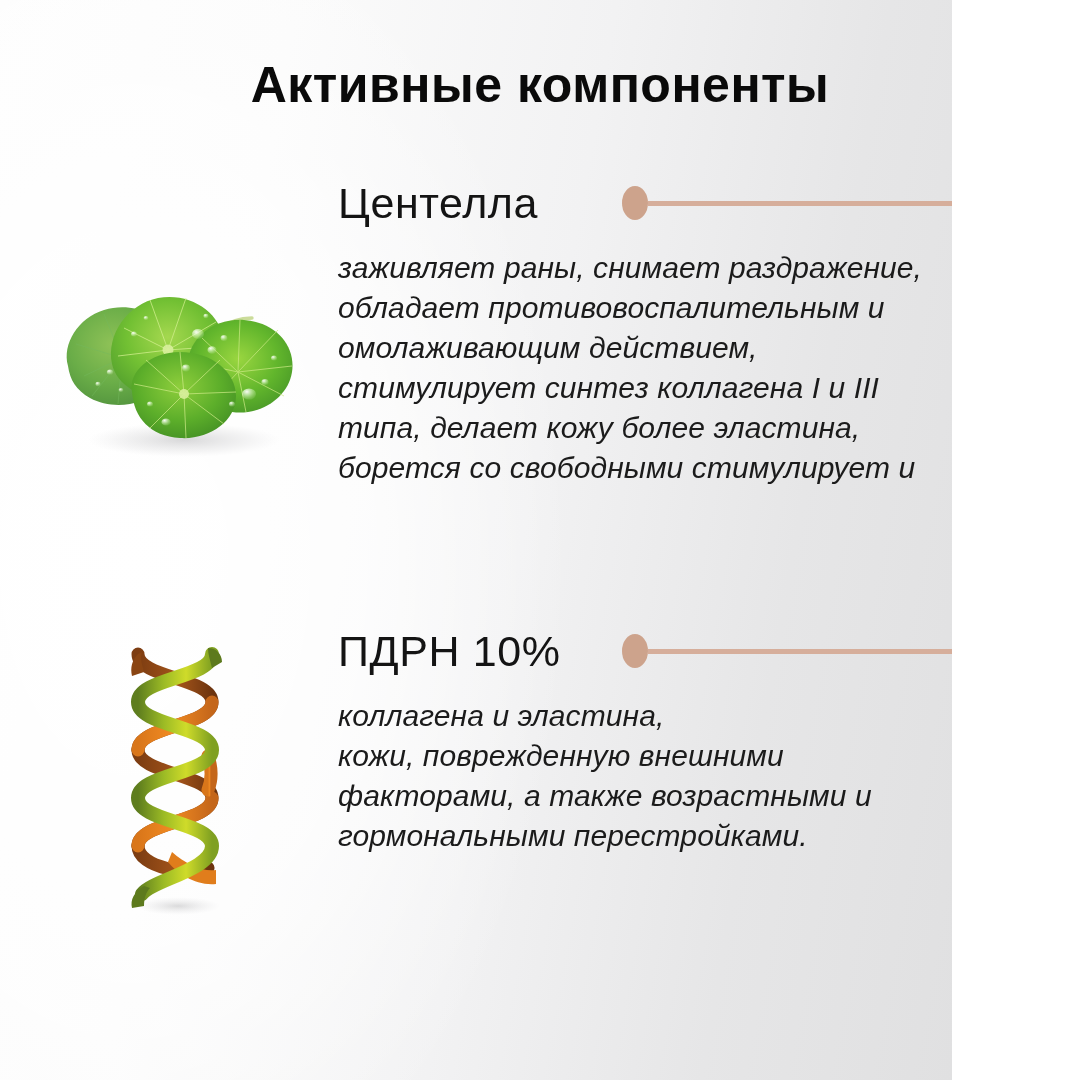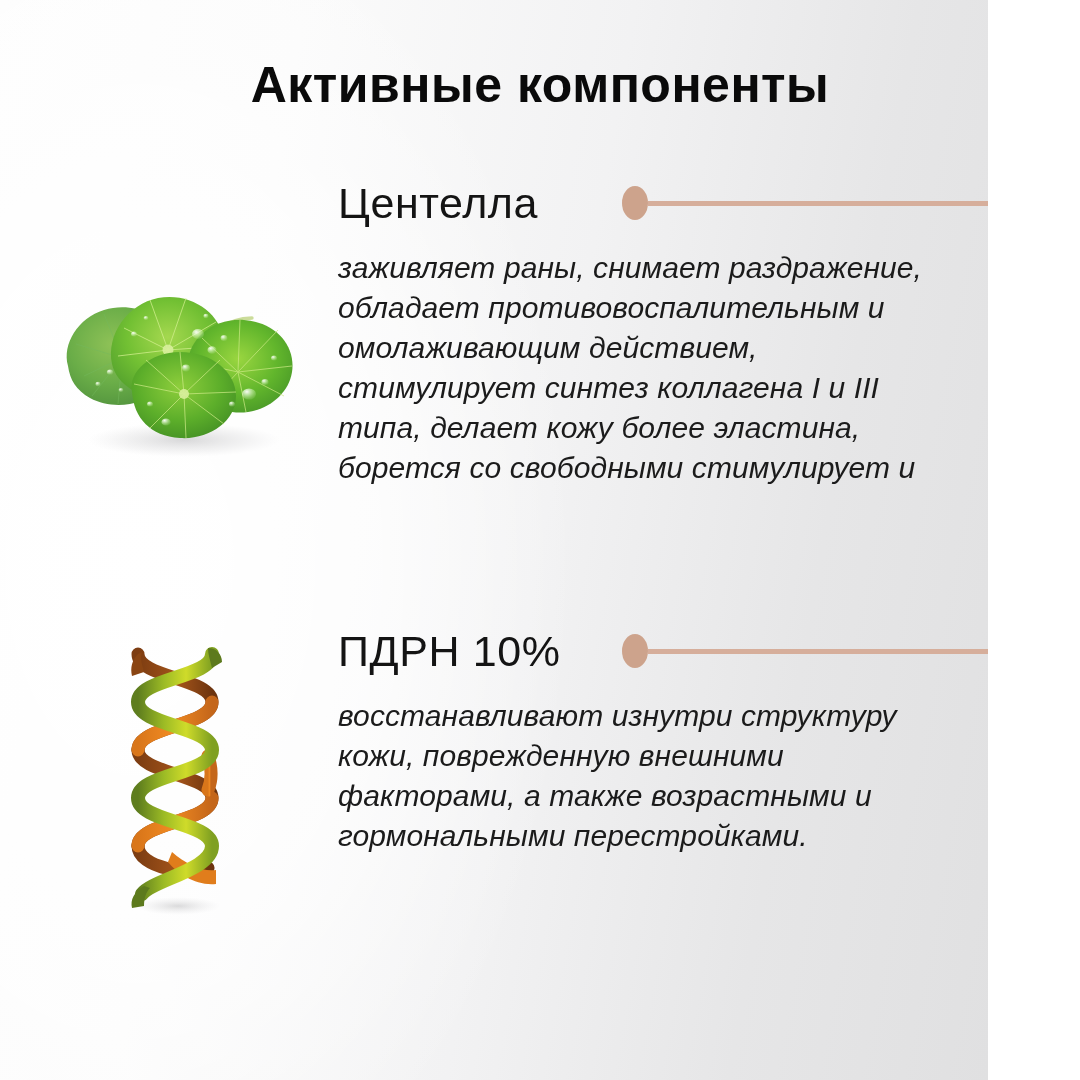--- a/index.html
+++ b/index.html
@@ -14,21 +14,20 @@
   }
 
   #poster {
     position: relative;
     width: 952px;
     height: 1080px;
     background:
       radial-gradient(ellipse 560px 900px at 14% 52%, rgba(255,255,255,0.98) 0%, rgba(255,255,255,0.72) 42%, rgba(255,255,255,0) 78%),
       linear-gradient(100deg, #fdfdfd 0%, #fbfbfb 26%, #f2f2f3 54%, #e6e6e7 78%, #e0e0e1 100%);
     overflow: hidden;
-    padding-left: 36px;
   }
 
   
   .poster-title {
     position: absolute;
     top: 56px;
     left: 0;
     width: 1080px;
     text-align: center;
     font-size: 50px;
@@ -140,21 +139,21 @@
 
     <div class="heading-row">
       <div class="ing-name">ПДРН 10%</div>
       <div class="connector" style="left:284px; width:800px;">
         <span class="dot"></span>
         <span class="rule" style="width:768px;"></span>
       </div>
     </div>
 
     <div class="ing-body">
-      <span class="ln">восстанавливают изнутри структуру</span>
+      <span class="ln">коллагена и эластина,</span>
       <span class="ln">кожи, поврежденную внешними</span>
       <span class="ln">факторами, а также возрастными и</span>
       <span class="ln">гормональными перестройками.</span>
     </div>
   </div>
 
   <div class="visual leaves">
     <svg viewBox="0 0 262 190" xmlns="http://www.w3.org/2000/svg">
       <defs>
         <radialGradient id="lfA" cx="42%" cy="38%" r="72%">

